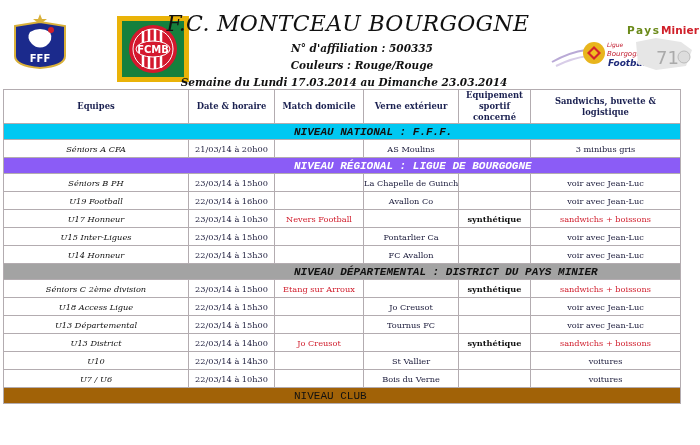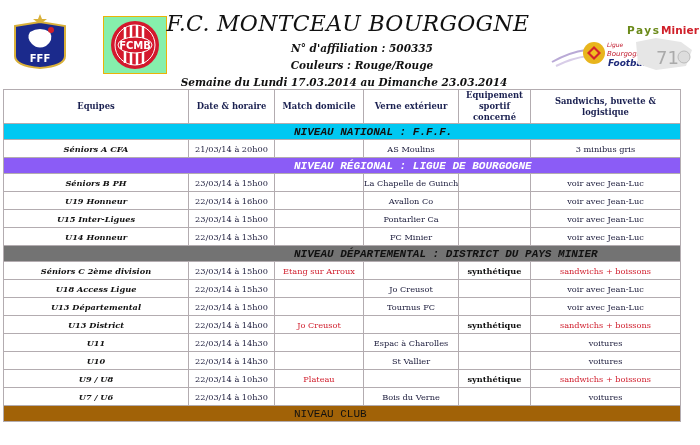--- a/index.html
+++ b/index.html
@@ -1,40 +1,40 @@
 <!DOCTYPE html>
 <html><head>
 <meta charset="utf-8">
 <style>
   html, body { margin:0; padding:0; background:#ffffff; }
   body { width:700px; height:445px; position:relative; overflow:hidden;
          font-family:"DejaVu Serif","Liberation Serif",serif; color:#1a1a3a; }
   .logo { position:absolute; }
   #fff-logo { left:10px; top:12px; width:60px; height:58px;text-decoration:underline; }
-  #fcmb-logo { left:103px; top:16px; width:62px; height:56px; border:1px solid #eab308; background:#86efac; }
+  #fcmb-logo { left:117px; top:16px; width:62px; height:56px; border:5px solid #eab308; background:#15803d; }
   #ligue-logo { left:550px; top:36px; width:100px; height:34px; }
   #pays-logo { left:626px; top:20px; width:74px; height:52px; }
   .title { position:absolute; left:0; width:700px; text-align:center; font-style:italic; font-weight:bold; color:#111;
            font-family:"DejaVu Serif","Liberation Serif",serif; }
   #club-title { top:11px; font-size:22px; font-weight:normal; left:-2px; letter-spacing:0.3px; }
   #affil { top:42px; font-size:10.5px; left:12px; }
   #colors { top:59px; font-size:10.5px; left:12px; }
   #week { top:76px; font-size:10.5px; left:-6px; }
   table { position:absolute; left:3px; top:89px; width:677px; border-collapse:collapse; table-layout:fixed; }
   td, th { border:1px solid #b3acb0; padding:0; text-align:center; vertical-align:middle; font-size:8.2px;
            font-family:"DejaVu Serif","Liberation Serif",serif; color:#1a1a3a; overflow:hidden; white-space:nowrap; }
   th { height:32px; font-weight:bold; color:#1a2050; white-space:normal; line-height:11px; font-size:8.4px; }
   tr.band td { height:15px; font-style:italic; font-weight:bold; font-size:11px; text-align:left; padding-left:290px;font-family:Liberation Mono, monospace; }
   tr.row td { height:17px; }
-  tr.row td.team { font-style:italic; font-weight:bold; color:#111; }
+  tr.row td.team { font-style:italic; font-weight:normal; color:#111; }
   td.red { color:#d01c2b; }
   td.bold { font-weight:bold; color:#111; }
   .band-nat td { background:#00c8f2; color:#111; }
   .band-reg td { background:#8b5cf6; color:#fff !important; }
-  .band-dep td { background:#737373; color:#111; }
+  .band-dep td { background:#a3a3a3; color:#111; }
   .band-club td { background:#a16207; color:#111; font-style:normal !important; font-weight:normal !important; }
 </style>
 </head>
 <body>
 
 <div class="logo" id="fff-logo">
   <svg width="60" height="58" viewBox="0 0 60 58">
     <polygon points="30,2 32,7 37,7 33,10 35,15 30,12 25,15 27,10 23,7 28,7" fill="#d9b13a"></polygon>
     <path d="M5,14 L30,10 L55,14 L55,44 Q55,54 30,56 Q5,54 5,44 Z" fill="#1b2a8c" stroke="#d9b13a" stroke-width="2"></path>
     <path d="M20,20 Q30,14 40,20 Q44,28 36,34 Q28,38 22,32 Q16,26 20,20 Z" fill="#ffffff"></path>
@@ -122,40 +122,48 @@
       </tr>
       <tr class="row">
         <td class="team">Séniors B PH</td>
         <td>23/03/14 à 15h00</td>
         <td class="red"></td>
         <td>La Chapelle de Guinchay</td>
         <td class="bold"></td>
         <td>voir avec Jean-Luc</td>
       </tr>
       <tr class="row">
-        <td class="team">U19 Honneur</td>
+        <td class="team">U19 Football</td>
         <td>22/03/14 à 16h00</td>
         <td class="red"></td>
         <td>Avallon Co</td>
         <td class="bold"></td>
         <td>voir avec Jean-Luc</td>
+      </tr>
+      <tr class="row">
+        <td class="team">U17 Honneur</td>
+        <td>23/03/14 à 10h30</td>
+        <td class="red">Nevers Football</td>
+        <td></td>
+        <td class="bold">synthétique</td>
+        <td class="red">sandwichs + boissons</td>
       </tr>
       <tr class="row">
         <td class="team">U15 Inter-Ligues</td>
         <td>23/03/14 à 15h00</td>
         <td class="red"></td>
         <td>Pontarlier Ca</td>
         <td class="bold"></td>
         <td>voir avec Jean-Luc</td>
       </tr>
       <tr class="row">
         <td class="team">U14 Honneur</td>
         <td>22/03/14 à 13h30</td>
         <td class="red"></td>
-        <td>FC Minier</td>
+        <td>FC Avallon</td>
         <td class="bold"></td>
         <td>voir avec Jean-Luc</td>
       </tr>
       <tr class="band band-dep">
         <td colspan="6">NIVEAU DÉPARTEMENTAL : DISTRICT DU PAYS MINIER</td>
       </tr>
       <tr class="row">
         <td class="team">Séniors C 2ème division</td>
         <td>23/03/14 à 15h00</td>
         <td class="red">Etang sur Arroux</td>
@@ -181,44 +189,28 @@
       </tr>
       <tr class="row">
         <td class="team">U13 District</td>
         <td>22/03/14 à 14h00</td>
         <td class="red">Jo Creusot</td>
         <td></td>
         <td class="bold">synthétique</td>
         <td class="red">sandwichs + boissons</td>
       </tr>
       <tr class="row">
-        <td class="team">U11</td>
-        <td>22/03/14 à 14h30</td>
-        <td class="red"></td>
-        <td>Espac à Charolles</td>
-        <td class="bold"></td>
-        <td>voitures</td>
-      </tr>
-      <tr class="row">
         <td class="team">U10</td>
         <td>22/03/14 à 14h30</td>
         <td class="red"></td>
         <td>St Vallier</td>
         <td class="bold"></td>
         <td>voitures</td>
       </tr>
       <tr class="row">
-        <td class="team">U9 / U8</td>
-        <td>22/03/14 à 10h30</td>
-        <td class="red">Plateau</td>
-        <td></td>
-        <td class="bold">synthétique</td>
-        <td class="red">sandwichs + boissons</td>
-      </tr>
-      <tr class="row">
         <td class="team">U7 / U6</td>
         <td>22/03/14 à 10h30</td>
         <td class="red"></td>
         <td>Bois du Verne</td>
         <td class="bold"></td>
         <td>voitures</td>
       </tr>
       <tr class="band band-club">
         <td colspan="6">NIVEAU CLUB</td>
       </tr>

